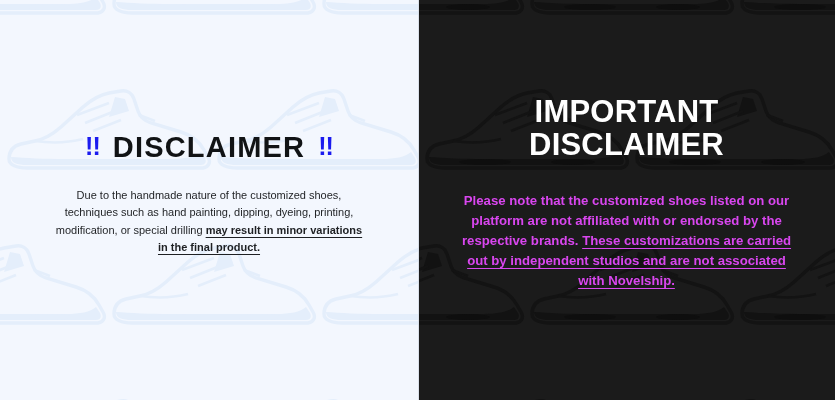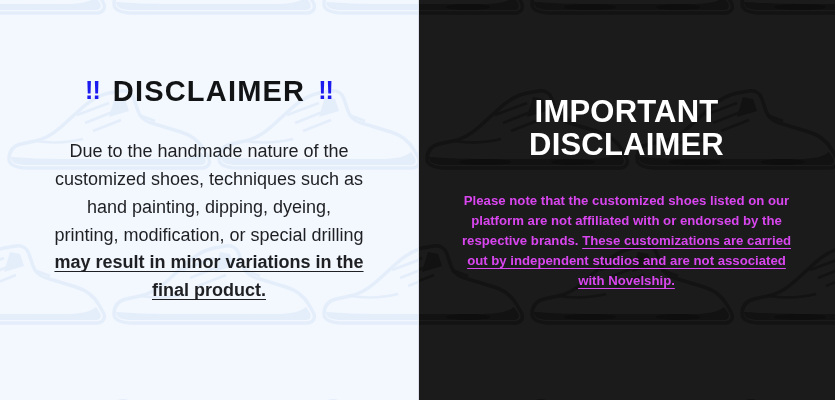--- a/index.html
+++ b/index.html
@@ -85,21 +85,21 @@
     color: #111315;
     font-size: 29px;
     font-weight: bold;
     letter-spacing: 1.2px;
     line-height: 1;
   }
 
   
   .body-left {
     color: #1e2023;
-    font-size: 18px;
+    font-size: 11px;
     line-height: 1.55;
     max-width: 312px;
     font-weight: 400;
   }
   .body-left .bold-underline {
     font-weight: bold;
     text-decoration: underline;
     text-underline-offset: 2.5px;
     text-decoration-thickness: 1.3px;
   }

